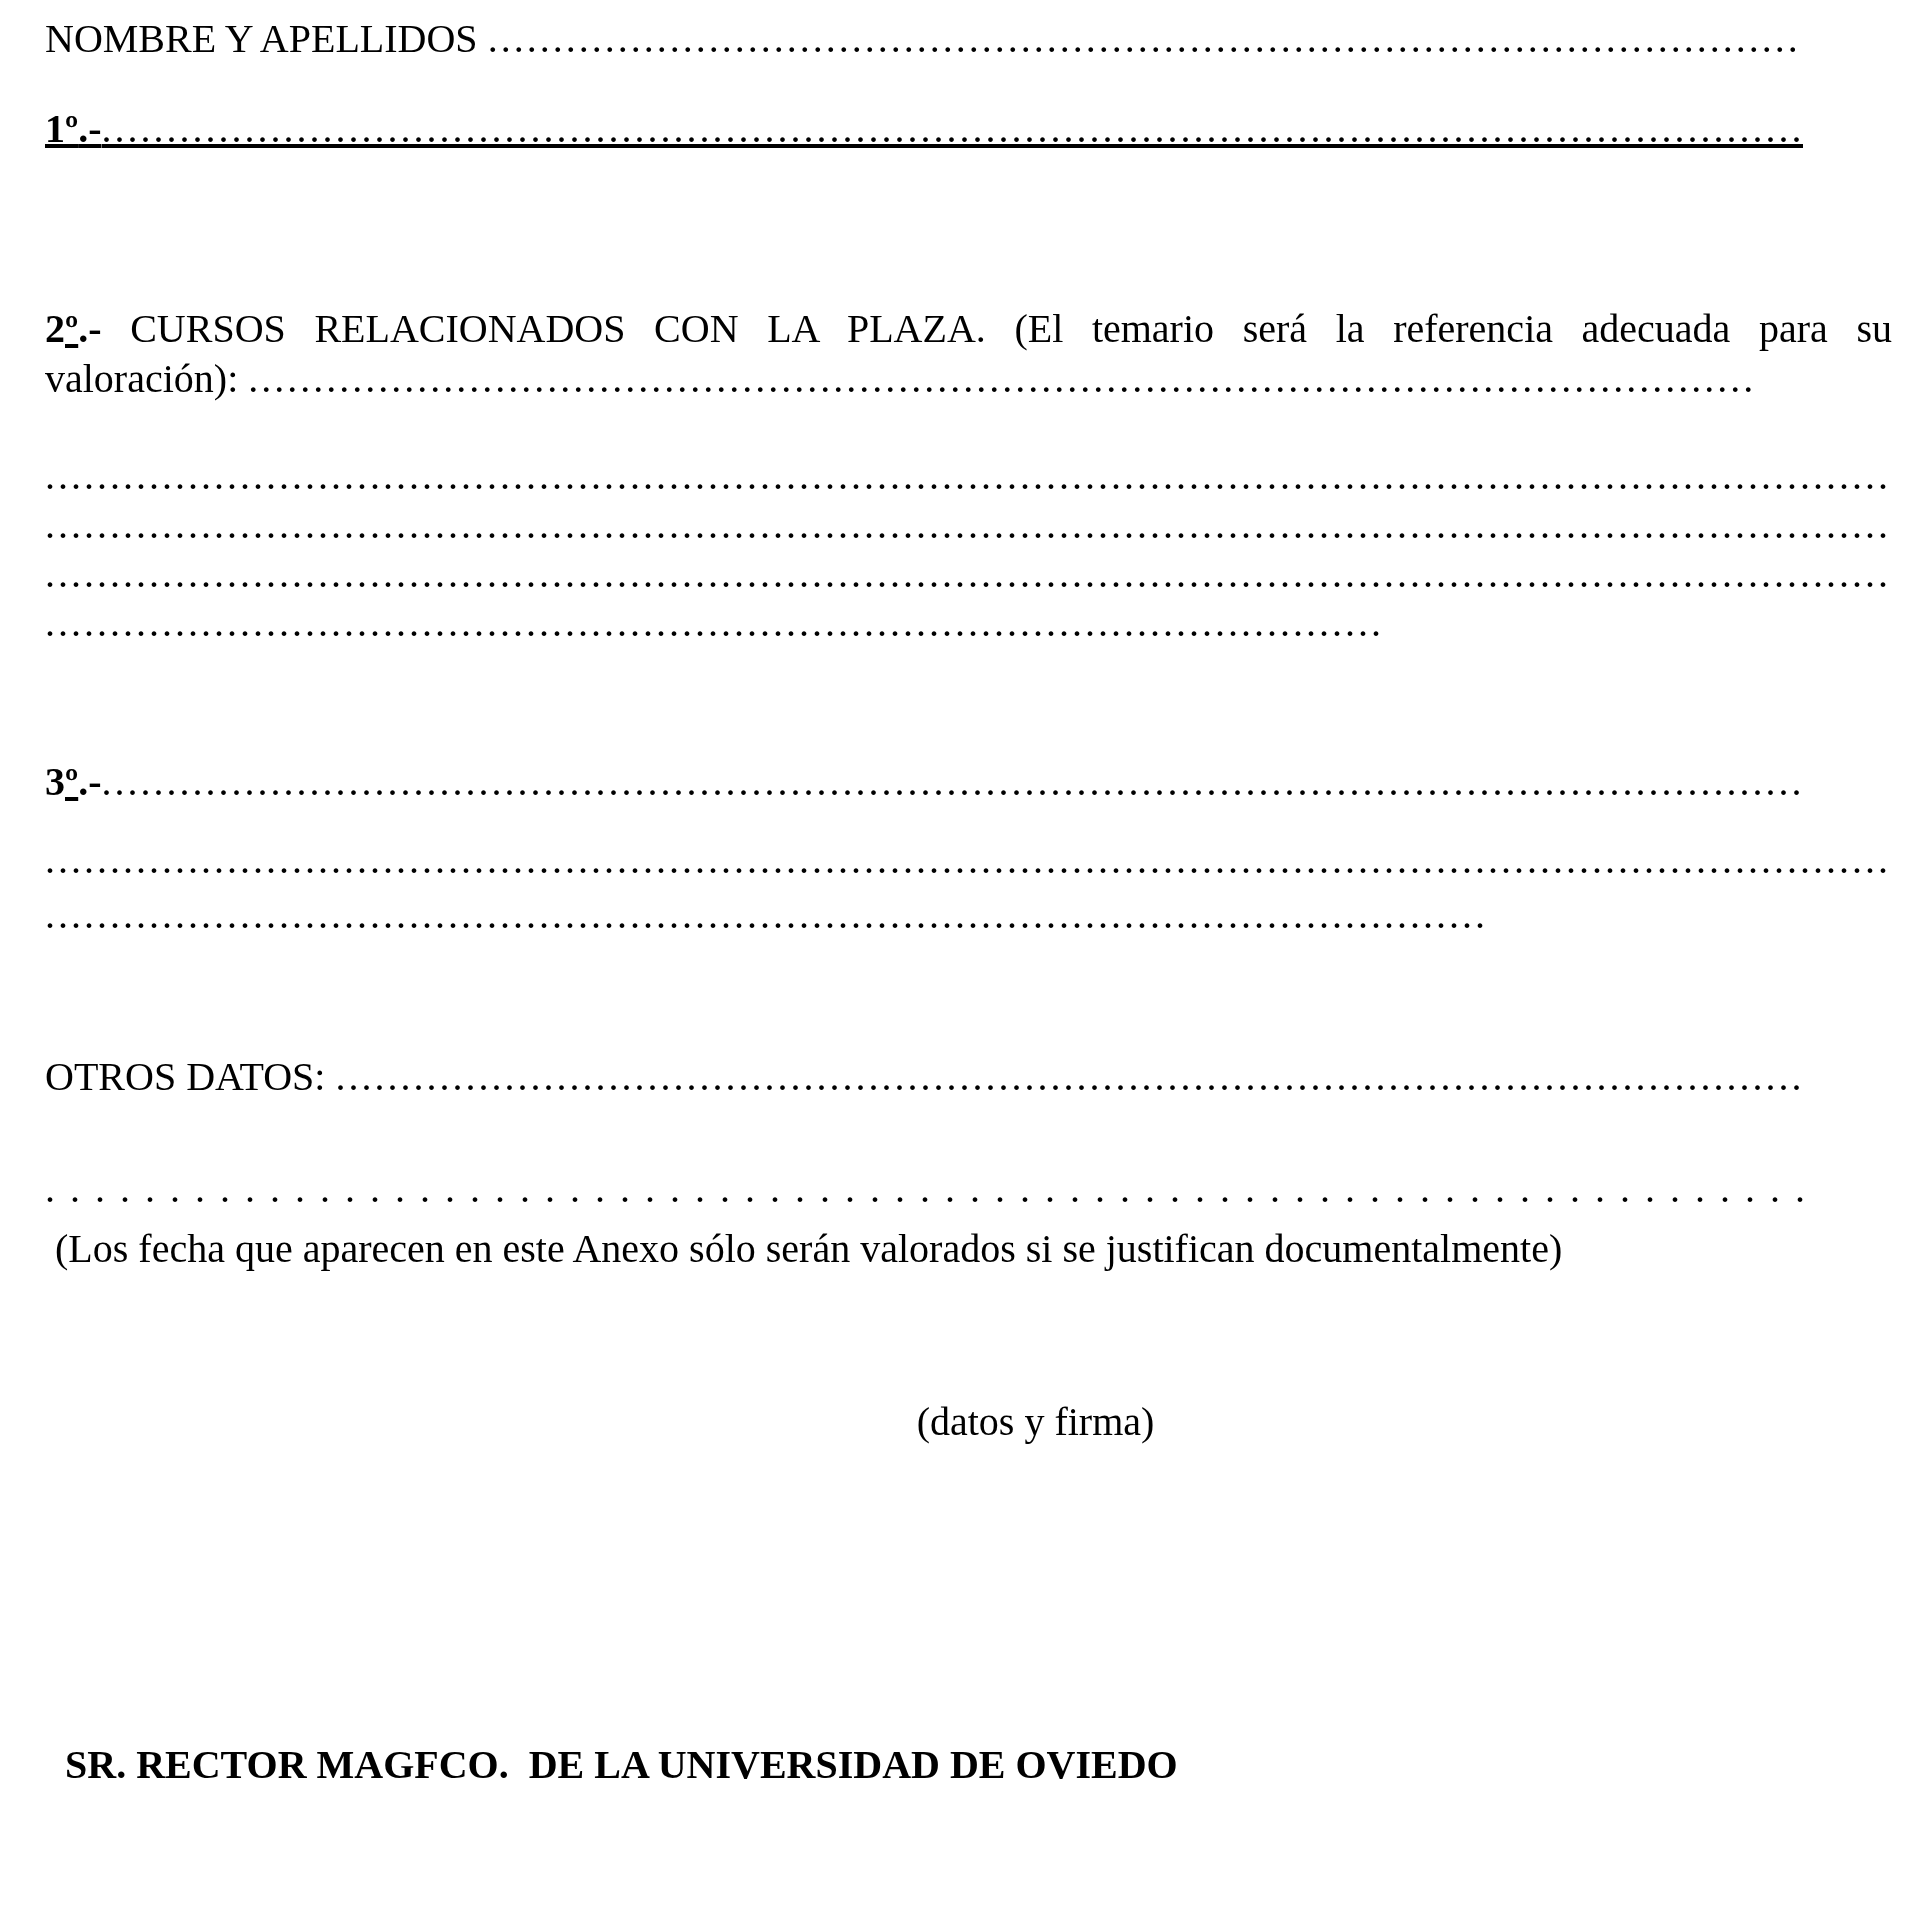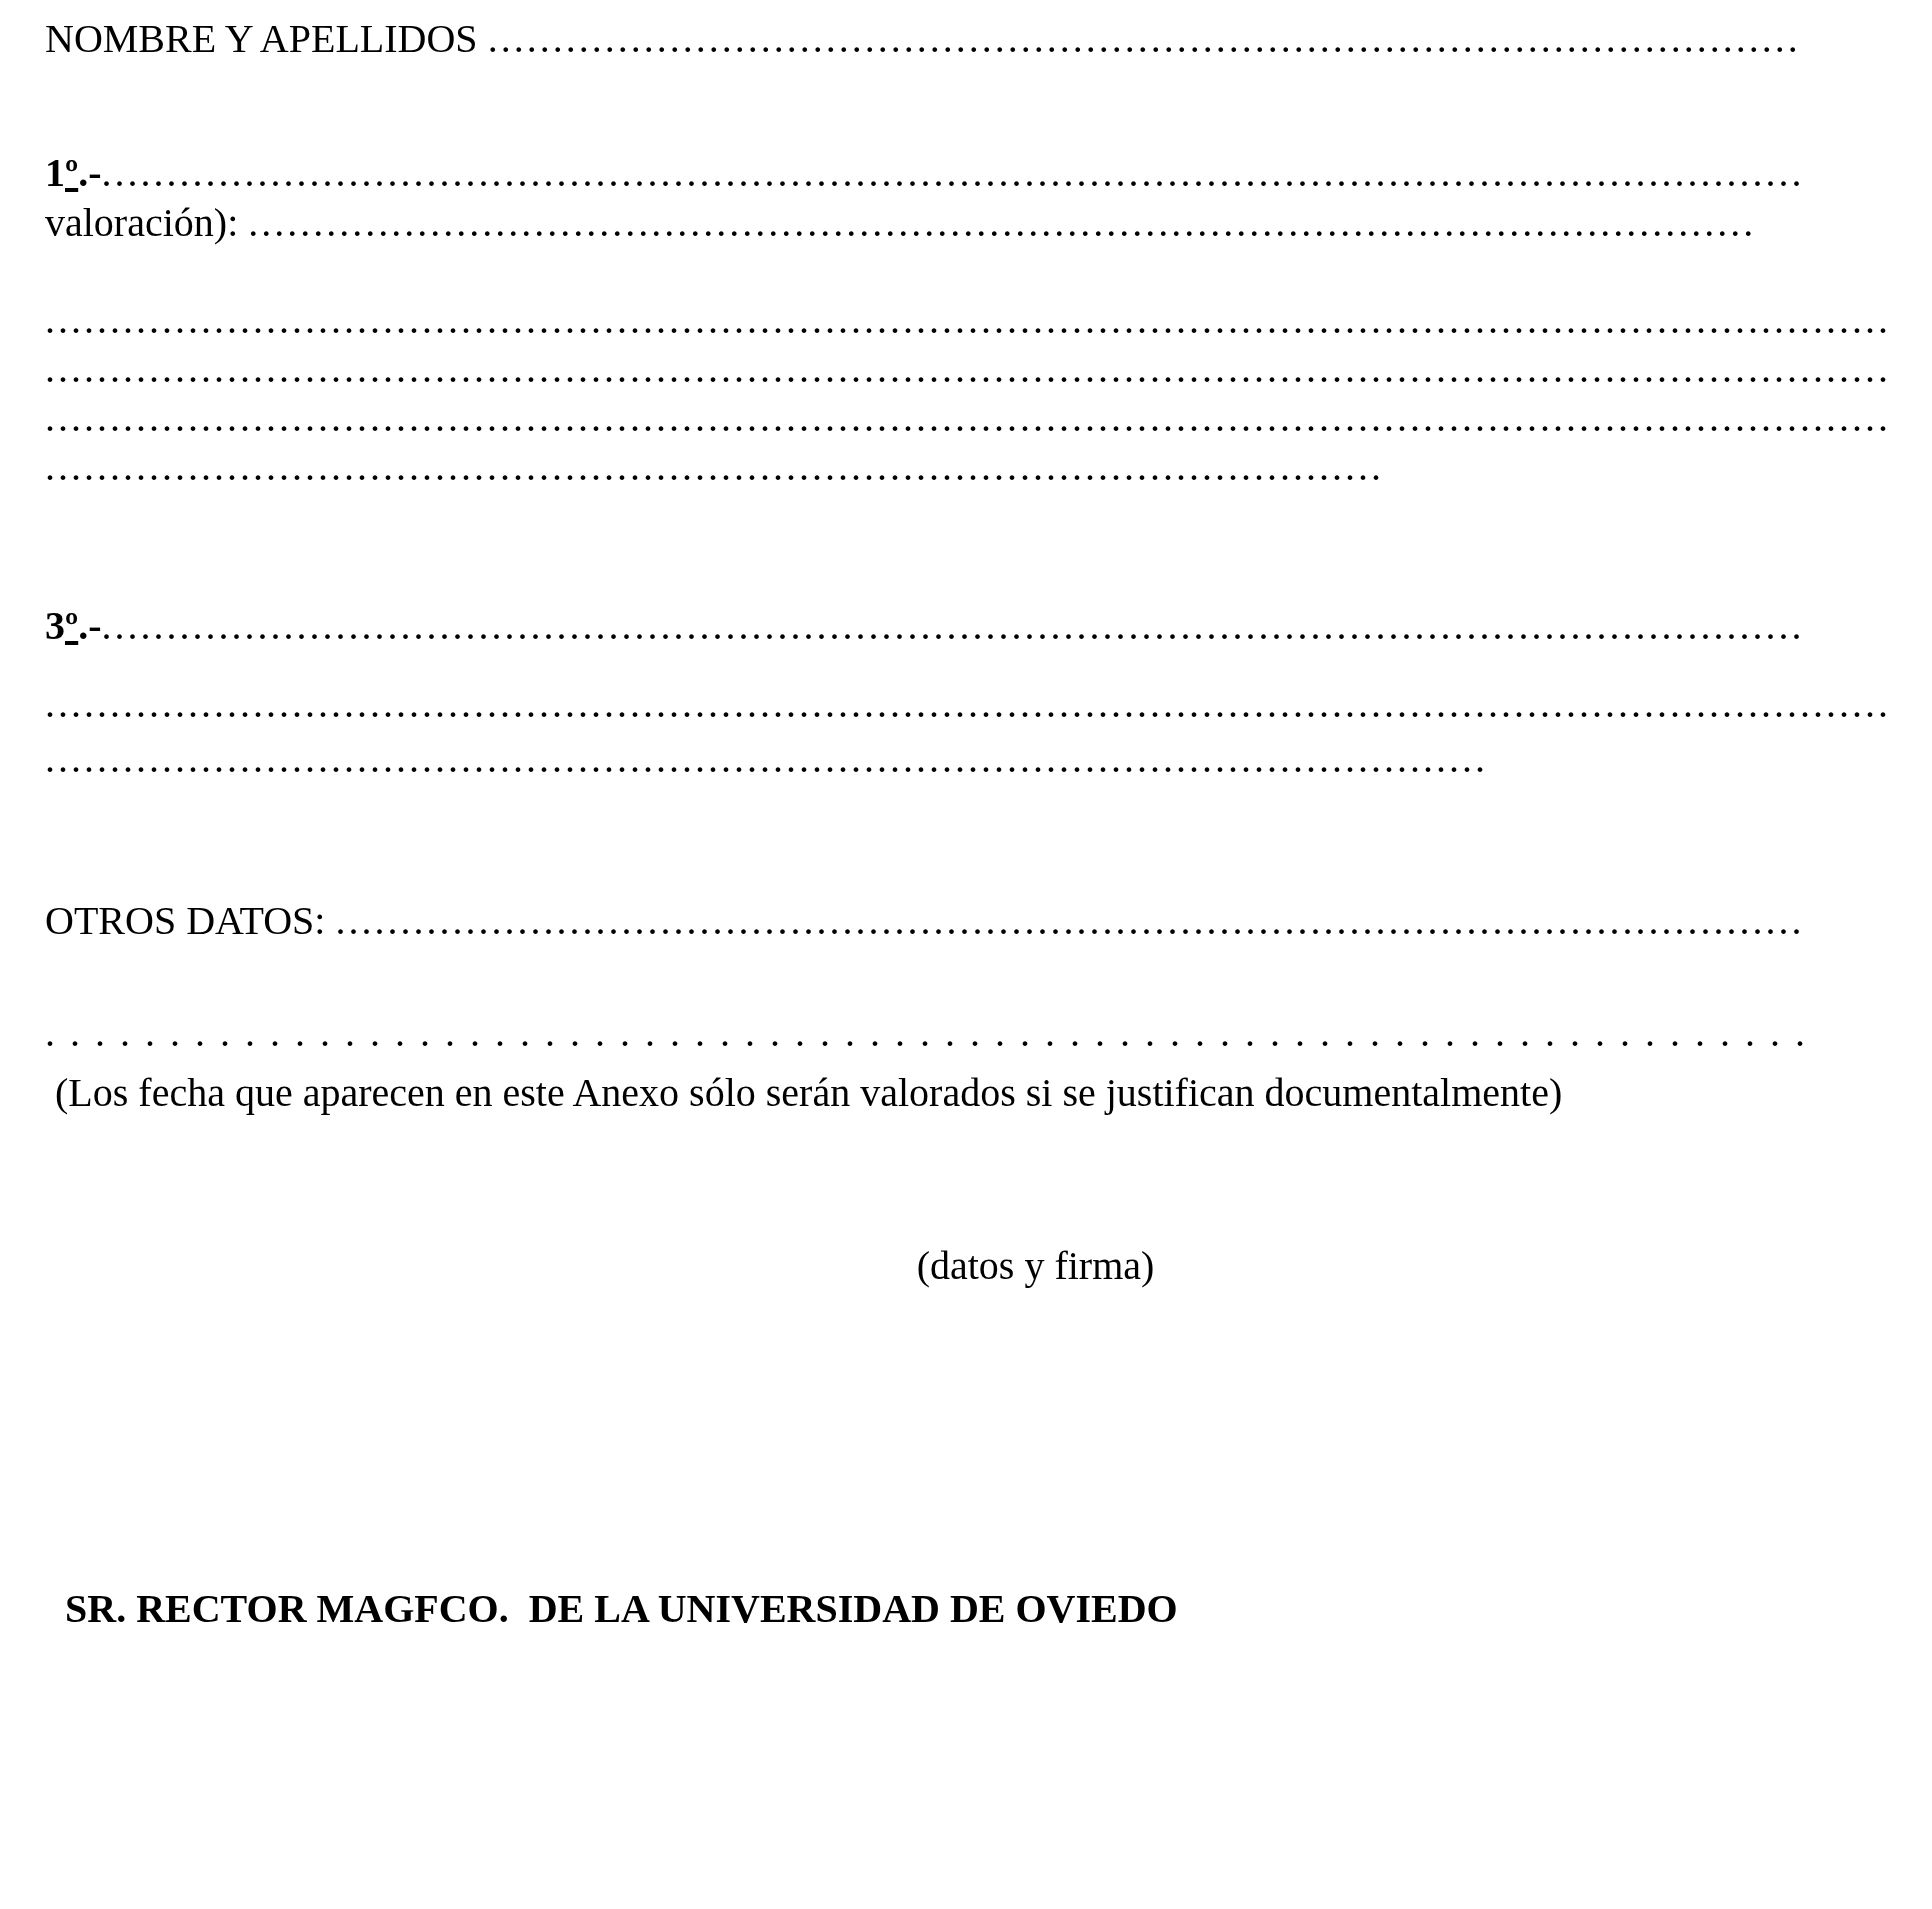--- a/index.html
+++ b/index.html
@@ -49,21 +49,21 @@
   }
   .dotblock-1 { margin-top: 47px; }
   .dotblock-2 { margin-top: 25px; }
   .dotline.partial-1 { width: 1338px; }
   .dotline.partial-2 { width: 1445px; }
   .dotline.sparse {
     letter-spacing: 15px;
     margin-right: 85px;
     line-height: 50px;
   }
-  .m-titulos   { margin-top: 84px; }
+  .m-titulos   { margin-top: 40px; text-decoration: underline; }
   .m-cursos    { margin-top: 150px; }
   .m-exper     { margin-top: 110px; }
   .m-otros     { margin-top: 110px; }
   .m-sparse    { margin-top: 62px; }
   .m-note      { margin-top: 10px; }
   .m-fecha     { margin-top: 123px; }
   .m-footer    { margin-top: 293px; margin-left: 20px; }
   .note-line {
     padding-left: 10px;
     line-height: 50px;
@@ -87,20 +87,23 @@
   <div class="row">
     <span class="label">NOMBRE Y APELLIDOS </span>
     <span class="leader" style="margin-right:97px">................................................................................................................................................................................................................................................................................................................................................................................................................</span>
   </div>
 
   <div class="row m-titulos">
     <span class="label b"><span>1</span><u class="ord">º</u><span>.-</span></span>
     <span class="leader" style="margin-right:89px">................................................................................................................................................................................................................................................................................................................................................................................................................</span>
   </div>
 
+  <div class="jline m-cursos">
+    <span class="b"><span>2</span><u class="ord">º</u><span>.-</span></span><span> CURSOS RELACIONADOS CON LA PLAZA. (El temario será la referencia adecuada para su</span>
+  </div>
   <div class="row">
     <span class="label">valoración): </span>
     <span class="leader" style="margin-right:138px">................................................................................................................................................................................................................................................................................................................................................................................................................</span>
   </div>
 
   <div class="dotblock-1">
     <div class="dotline">................................................................................................................................................................................................................................................................................................................................................................................................................</div>
     <div class="dotline">................................................................................................................................................................................................................................................................................................................................................................................................................</div>
     <div class="dotline">................................................................................................................................................................................................................................................................................................................................................................................................................</div>
     <div class="dotline partial-1">................................................................................................................................................................................................................................................................................................................................................................................................................</div>

